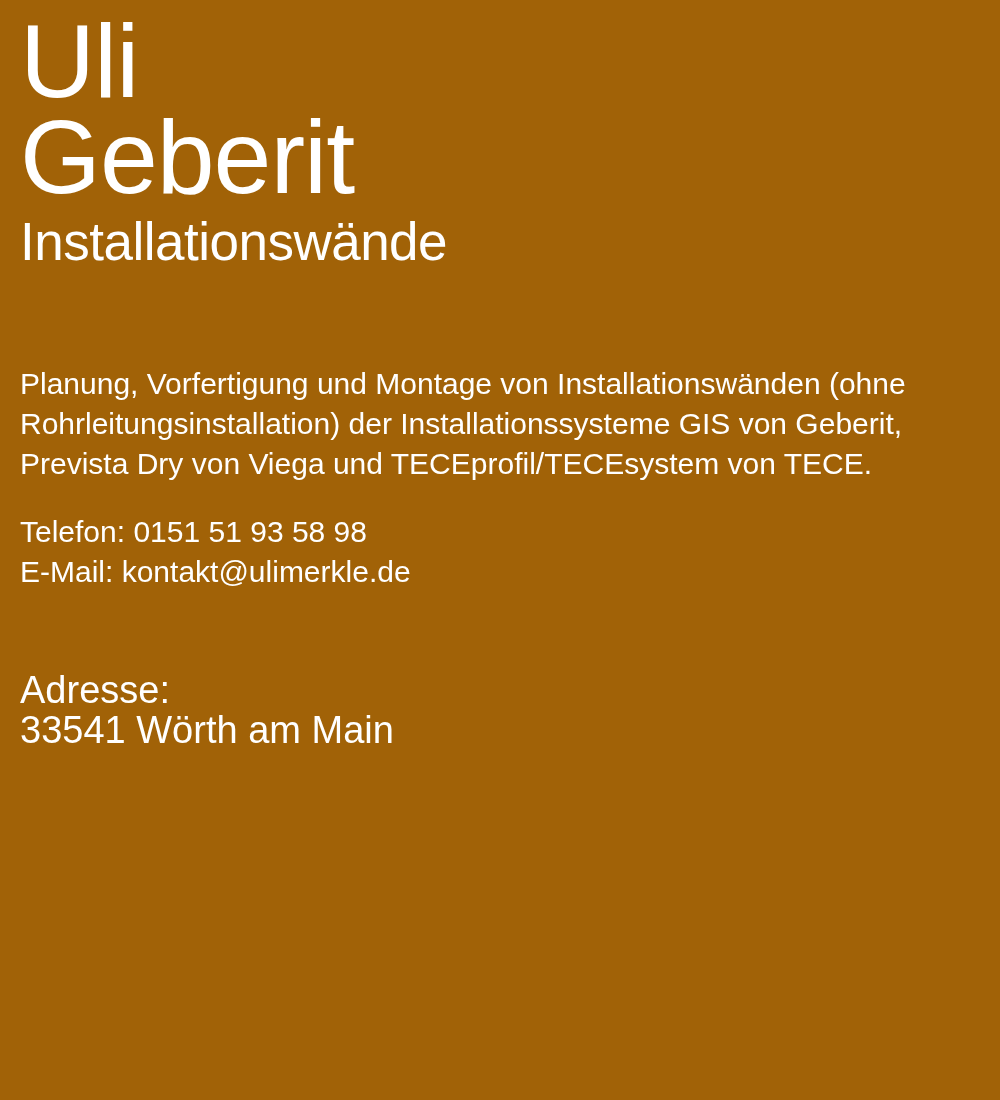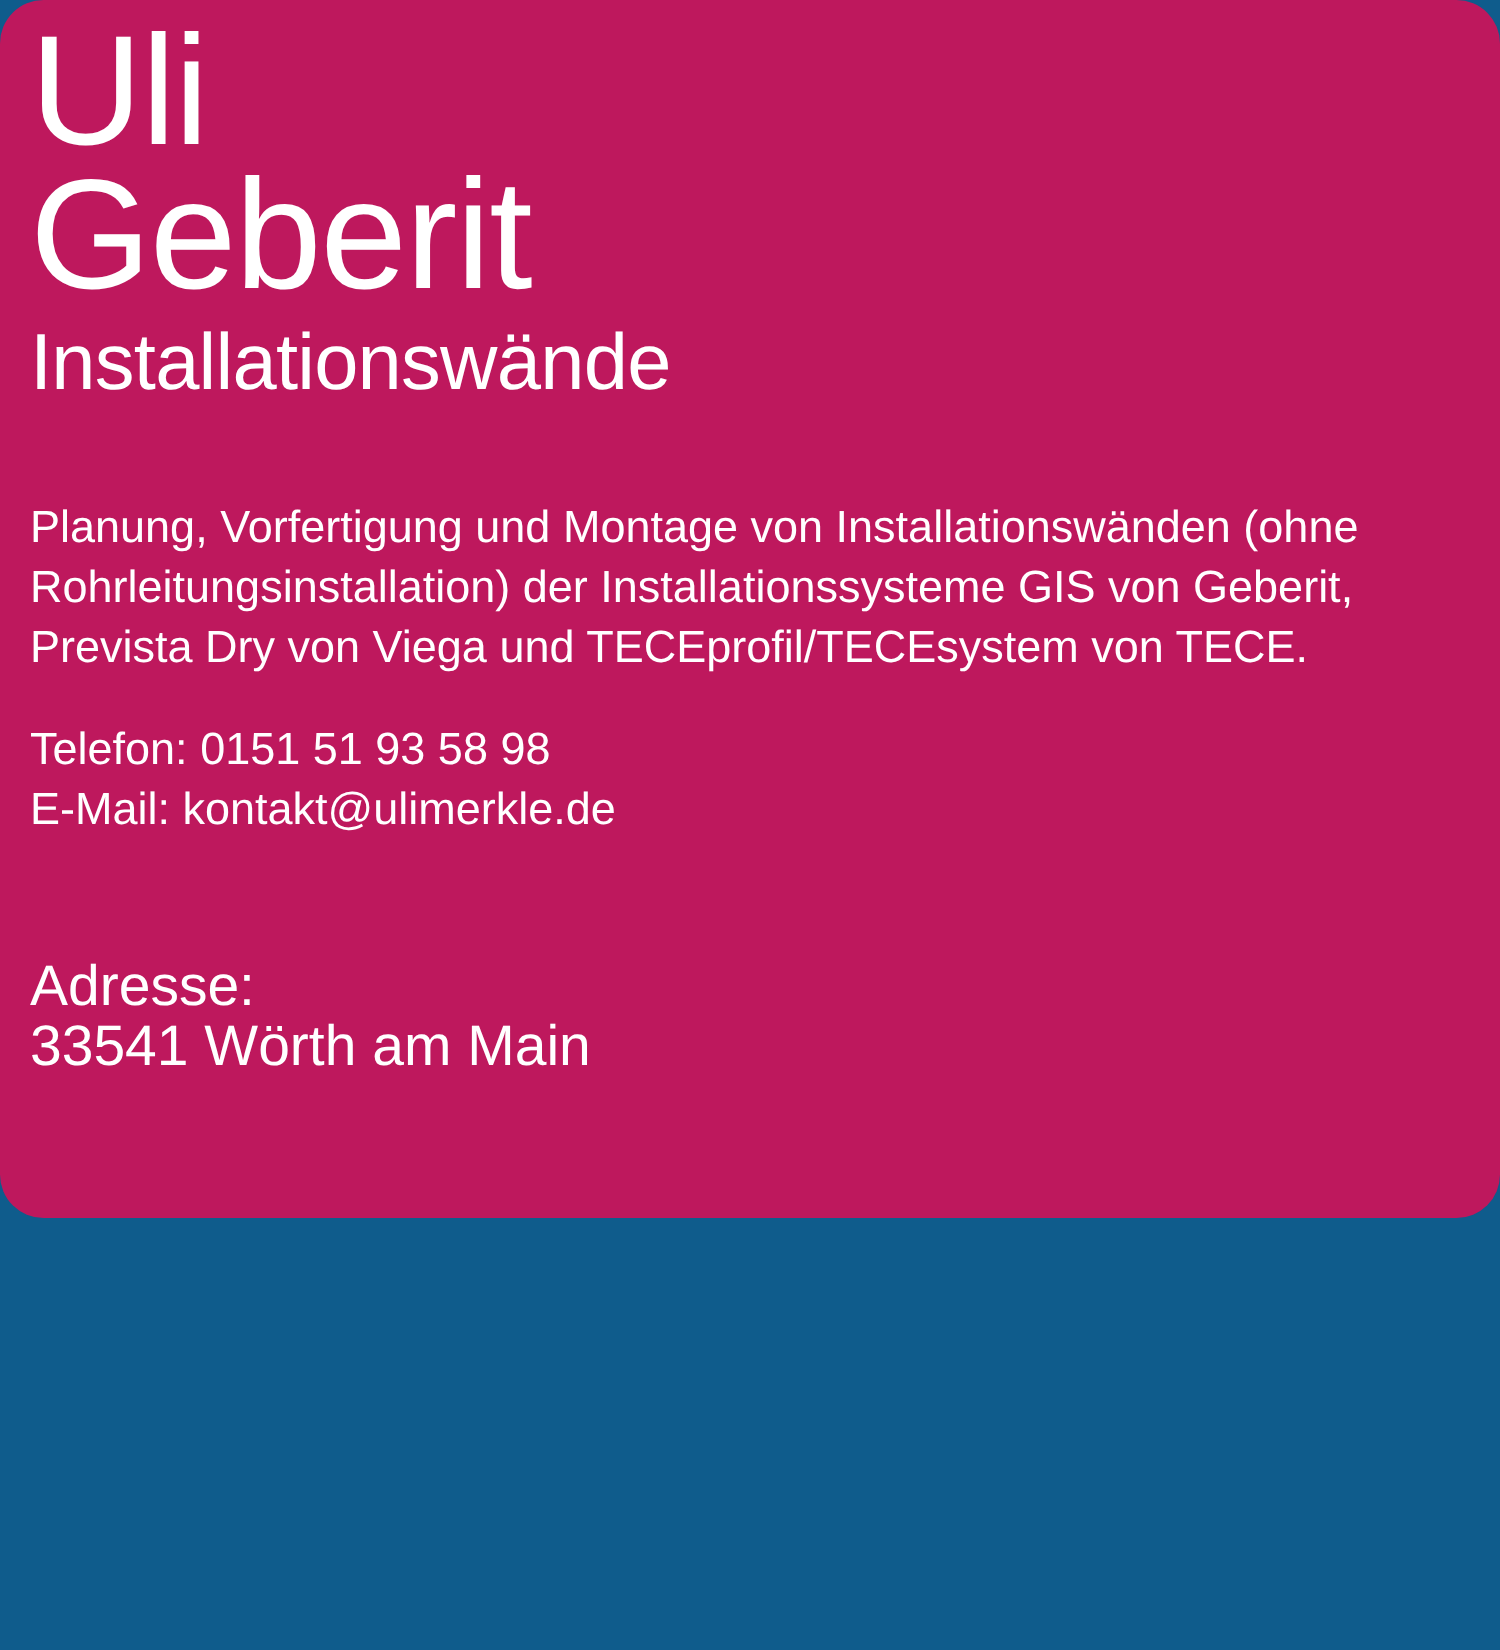--- a/index.html
+++ b/index.html
@@ -10,25 +10,24 @@
     width: 1000px;
     height: 1100px;
     background: #0f5c8c;
     font-family: "Liberation Sans", sans-serif;
     color: #ffffff;
     overflow: hidden;
   }
   .page {
     position: relative;
     width: 1000px;
-    height: 812px;
-    background: #be185d;
+    height: 1100px;
+    background: #a16207;
     box-sizing: border-box;
     padding: 0 20px;
-    border-radius: 29px;
   }
   .masthead {
     padding-top: 6px;
   }
   .brand-line {
     font-weight: 300;
     font-size: 104px;
     line-height: 0.92;
     letter-spacing: -1px;
     color: #ffffff;
@@ -40,21 +39,21 @@
   .brand-sub {
     font-weight: 300;
     font-size: 53px;
     line-height: 1.0;
     letter-spacing: -0.5px;
     color: #ffffff;
     margin-top: 10px;
     white-space: nowrap;
   }
   .body-block {
-    margin-top: 64px;
+    margin-top: 96px;
     font-size: 30px;
     line-height: 40px;
     font-weight: 400;
     color: #ffffff;
     max-width: 940px;
   }
   .body-block p {
     margin: 0;
   }
   .contact-block {

